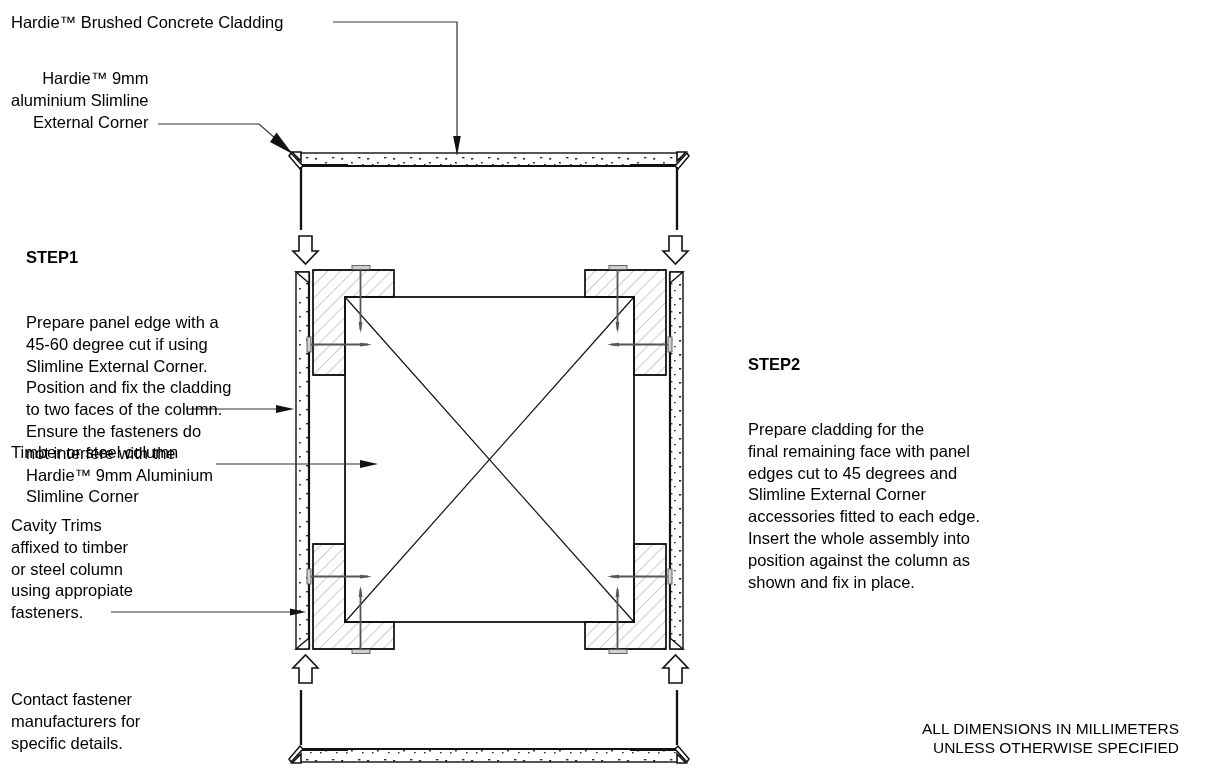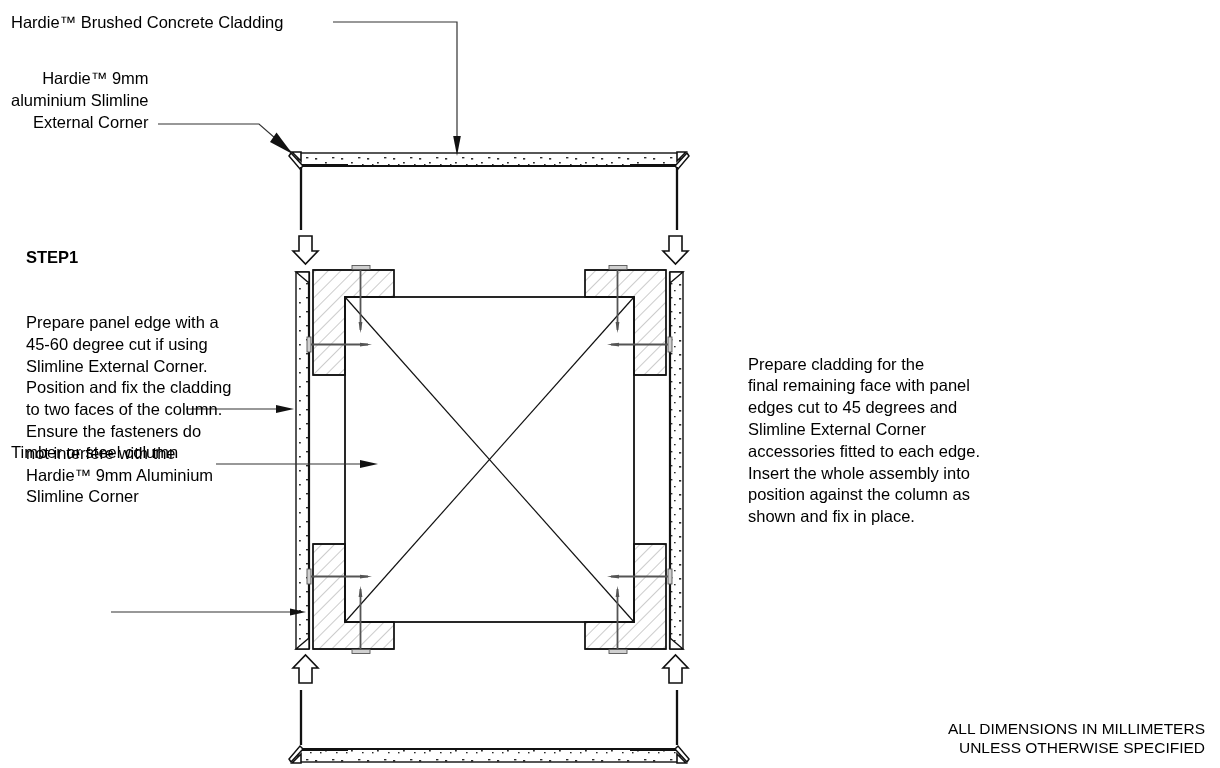--- a/index.html
+++ b/index.html
@@ -258,29 +258,38 @@
 Position and fix the cladding
 to two faces of the column.
 Ensure the fasteners do
 not interfere with the
 Hardie™ 9mm Aluminium
 Slimline Corner</div>
   </div>
 
   <div class="txt" style="left:11px; top:442px;">Timber or steel column</div>
 
-
+  <div class="txt" style="left:11px; top:515px;">Cavity Trims
+affixed to timber
+or steel column
+using appropiate
+fasteners.</div>
+
+  <div class="txt" style="left:11px; top:689px;">Contact fastener
+manufacturers for
+specific details.</div>
 
   <div class="txt" style="left:748px; top:310px;">
+    <div class="step-head">STEP2</div>
     <div>Prepare cladding for the
 final remaining face with panel
 edges cut to 45 degrees and
 Slimline External Corner
 accessories fitted to each edge.
 Insert the whole assembly into
 position against the column as
 shown and fix in place.</div>
   </div>
 
-  <div class="note-small" style="right:15px; top:719px;margin-left:28px;">ALL DIMENSIONS IN MILLIMETERS
+  <div class="note-small" style="right:41px; top:719px;margin-left:28px;">ALL DIMENSIONS IN MILLIMETERS
 UNLESS OTHERWISE SPECIFIED</div>
 
 </div>
 
 </body></html>

